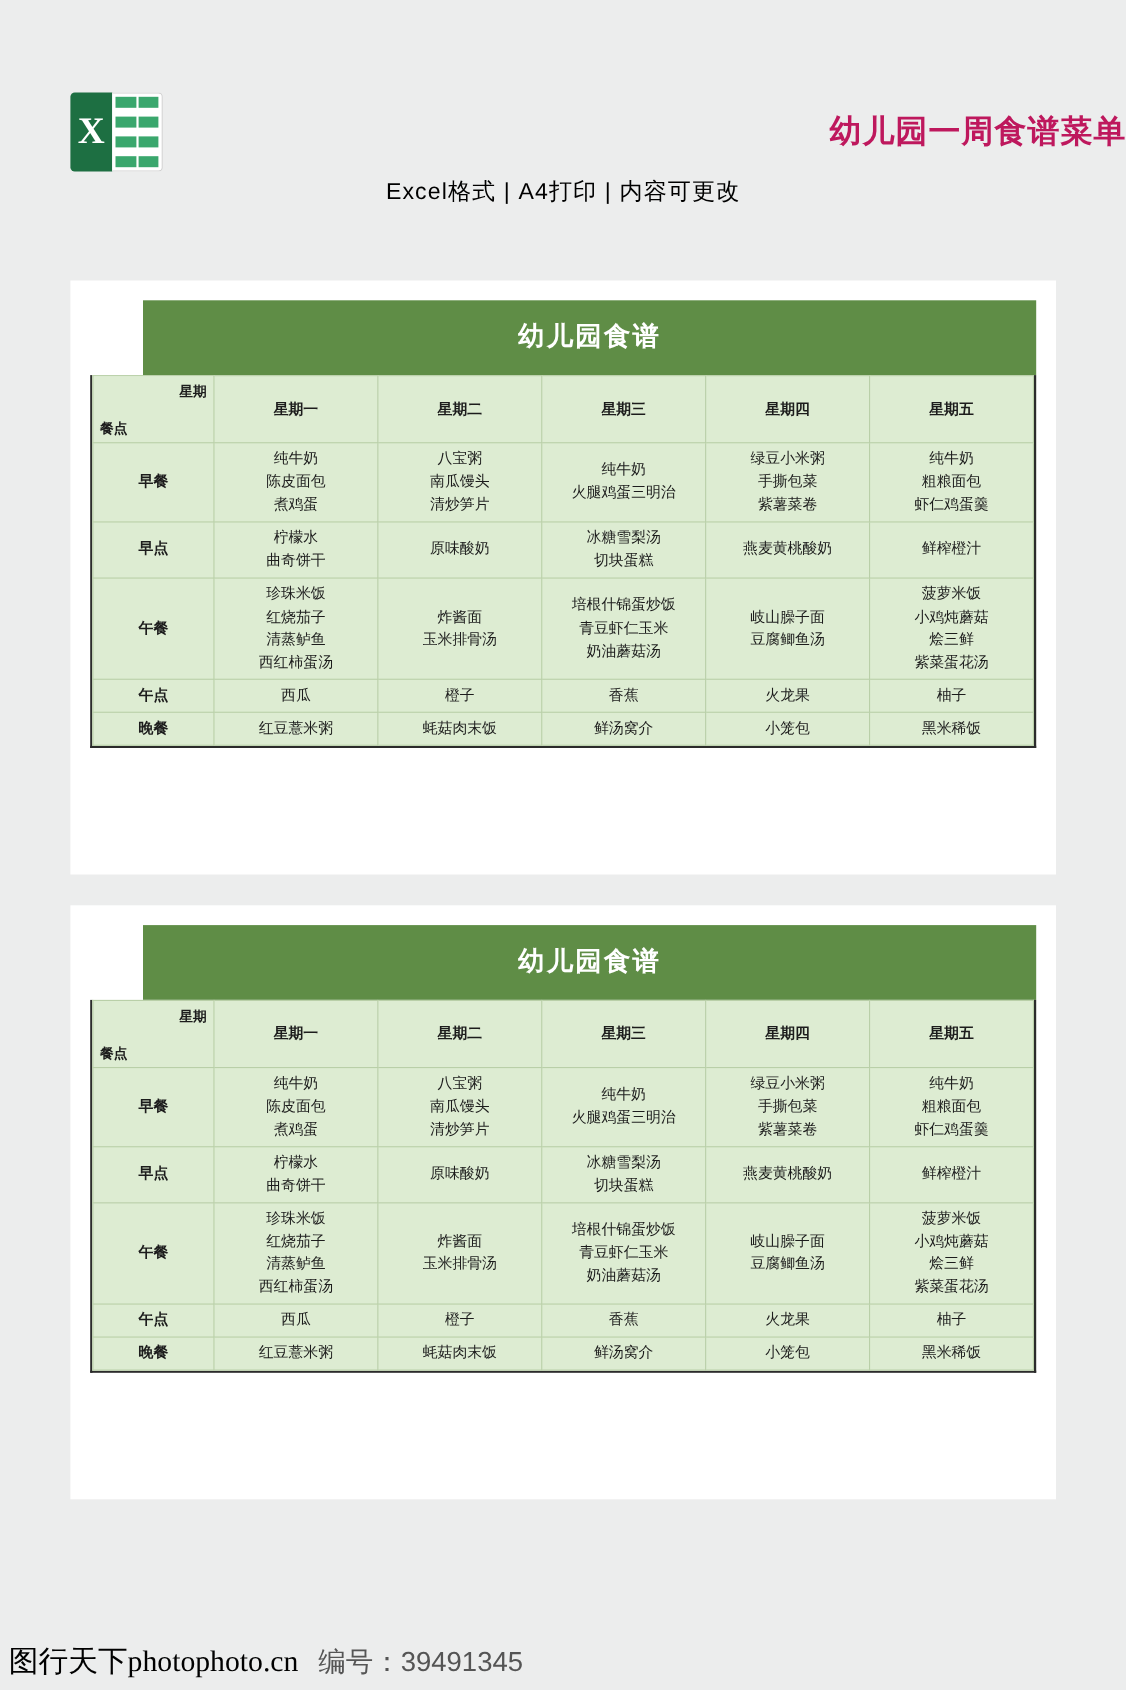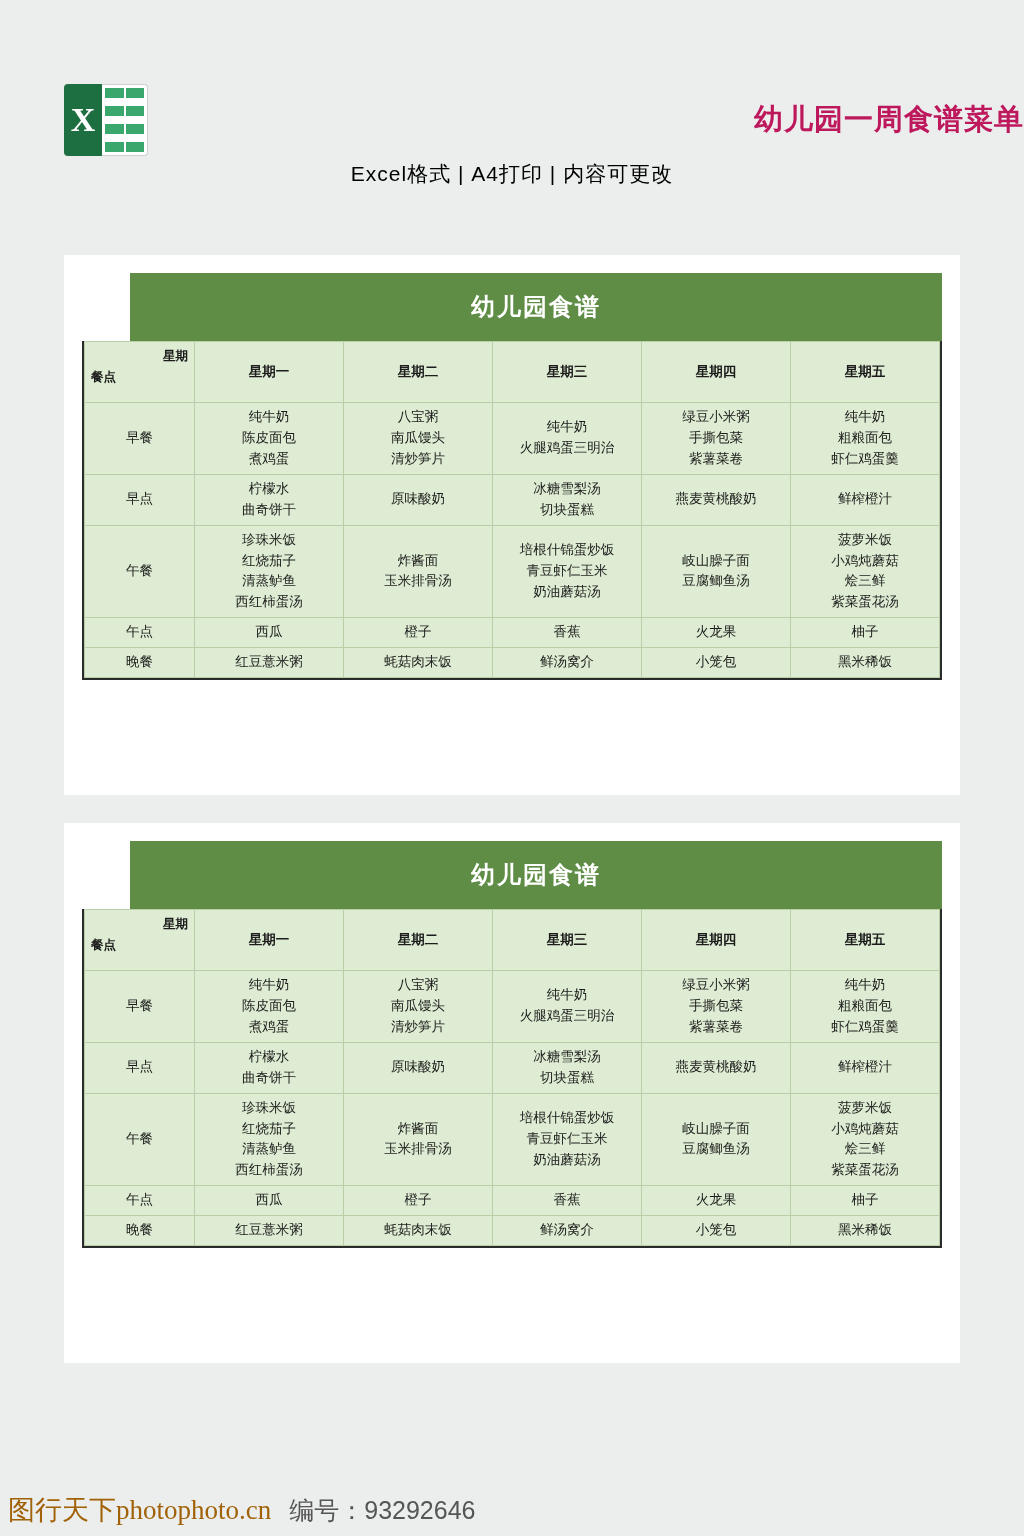--- a/index.html
+++ b/index.html
@@ -106,27 +106,27 @@
     background:#ddecd2;
   }
   .corner{
     position:relative;
     background:
       linear-gradient(to top right, transparent calc(50% - 1px), #2b2b2b, transparent calc(50% + 1px));
     background-color:#ddecd2;
     width:105px;
   }
   .corner .c-meal{
-    position:absolute;left:6px;bottom:15px;font-weight:bold;font-size:12.5px;
+    position:absolute;left:6px;bottom:2px;font-weight:bold;font-size:12.5px;
   }
   .corner .c-week{
     position:absolute;right:6px;top:5px;font-weight:bold;font-size:12.5px;
   }
   td.meal-label{
-    font-weight:normal;
+    font-weight:bold;
     font-size:13.5px;
     width:105px;
   }
   .cell-lines div{white-space:nowrap;}
   .outer-frame{
     border:2px solid #2b2b2b;
     border-top:none;
   }
   .clip-last{
     height:26px;
@@ -137,21 +137,21 @@
     position:absolute;
     left:0;bottom:8px;
     width:100%;
     display:flex;
     align-items:center;
     padding-left:8px;
     box-sizing:border-box;
   }
   .footer .wm{
     font-size:27px;
-    color:#a16207;
+    color:#000000;
     font-family:"Liberation Serif",serif;
     letter-spacing:0px;
   }
   .footer .code{
     font-size:25px;
     color:#555;
     margin-left:18px;
     font-family:"Liberation Sans",sans-serif;
   }
 </style>
@@ -447,14 +447,14 @@
               <div>黑米稀饭</div>
             </td>
           </tr>
         </tbody>
     </table>
   </div>
 </div>
 
 <div class="footer">
   <span class="wm">图行天下photophoto.cn</span>
-  <span class="code">编号：93292646</span>
+  <span class="code">编号：39491345</span>
 </div>
 
 </body></html>

